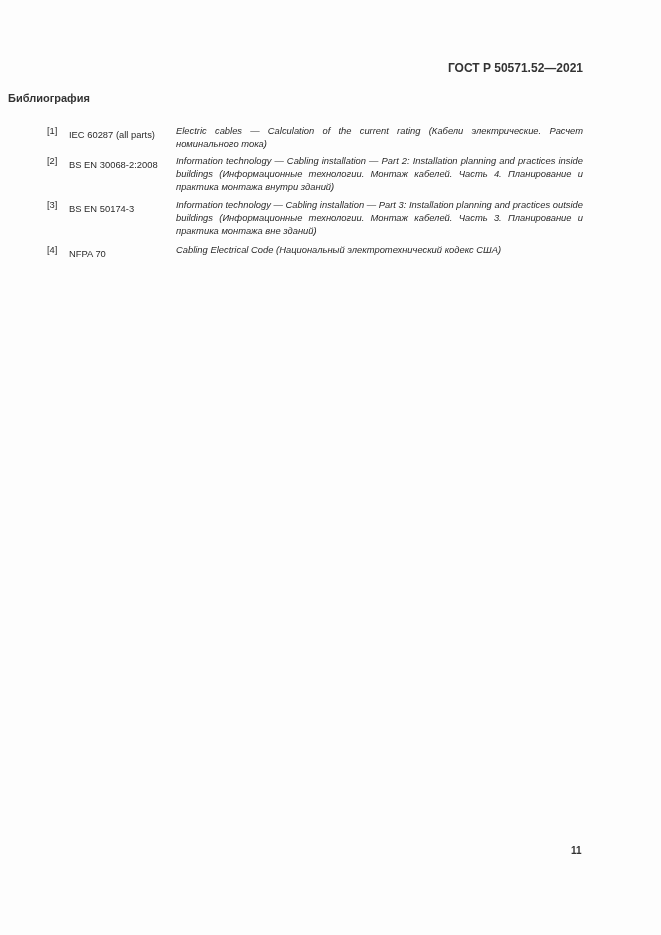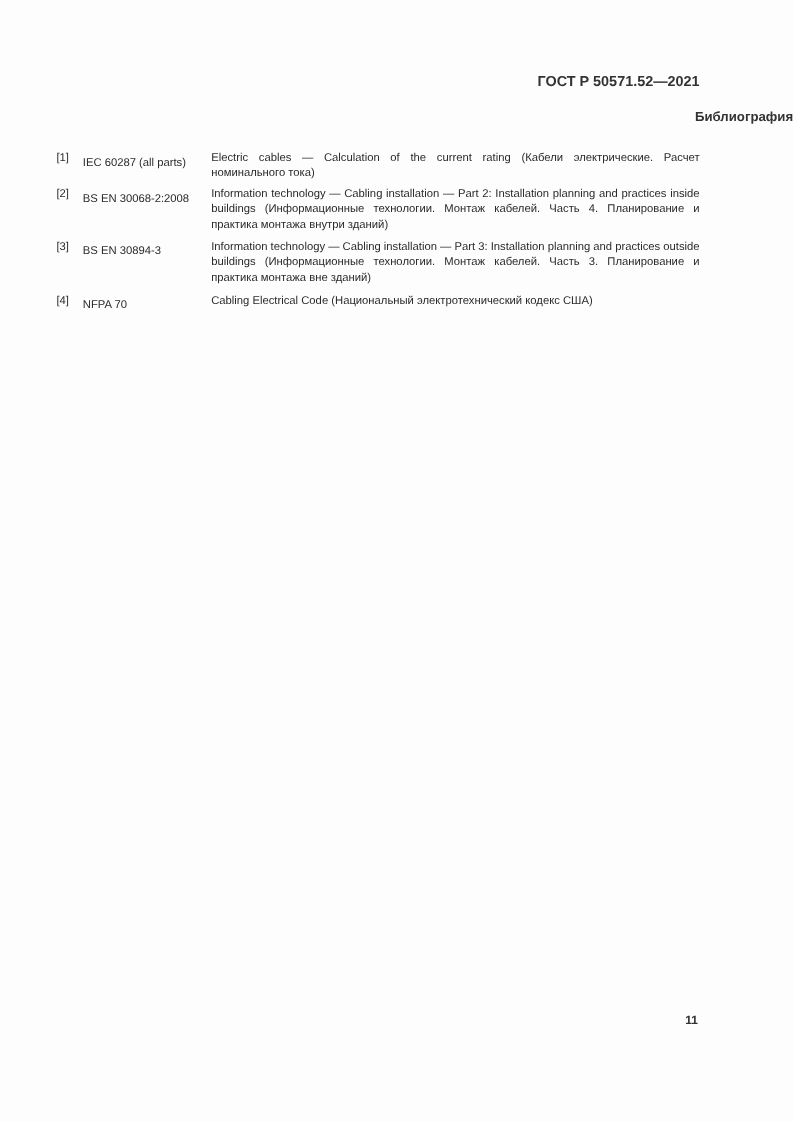--- a/index.html
+++ b/index.html
@@ -1,23 +1,23 @@
 <!DOCTYPE html>
 <html><head>
 <meta charset="utf-8">
 <style>
   html, body { margin:0; padding:0; }
   body { width:661px; height:935px; background:#f4f4f4; position:relative; font-family:"Liberation Sans", sans-serif; color:#2a2a2a; overflow:hidden; }
   .page { position:absolute; left:0; top:0; width:661px; height:935px; background:#fdfdfd; }
   .header { position:absolute; right:78px; top:61px; font-weight:bold; font-size:12px; color:#333; }
-  .title { position:absolute; left:0; width:661px; top:92px; text-align:right; font-weight:bold; font-size:11px; color:#333; padding-left:8px; box-sizing:border-box; }
+  .title { position:absolute; left:0; width:661px; top:92px; text-align:left; font-weight:bold; font-size:11px; color:#333; padding-left:8px; box-sizing:border-box; }
   .entry { position:absolute; left:47px; width:536px; font-size:9.4px; line-height:13px; }
   .num { position:absolute; left:0; top:0; }
   .code { position:absolute; left:22px; top:4px;text-align:center; }
-  .desc { position:absolute; left:129px; top:0; width:407px; text-align:justify; }
+  .desc { position:absolute; left:129px; top:0; width:407px; text-align:justify;font-style:italic; }
   .pagenum { position:absolute; left:571px; top:845px; font-size:10px; color:#333;font-weight:bold; }
 </style>
 </head>
 <body>
 
 <div class="page">
   <div class="header">ГОСТ Р 50571.52—2021</div>
   <div class="title">Библиография</div>
 
   <div class="entry" style="top:124px;">
@@ -27,21 +27,21 @@
   </div>
 
   <div class="entry" style="top:154px;">
     <span class="num">[2]</span>
     <span class="code">BS EN 30068-2:2008</span>
     <div class="desc">Information technology — Cabling installation — Part 2: Installation planning and practices inside buildings (Информационные технологии. Монтаж кабелей. Часть 4. Планирование и практика монтажа внутри зданий)</div>
   </div>
 
   <div class="entry" style="top:198px;">
     <span class="num">[3]</span>
-    <span class="code">BS EN 30894-3</span>
+    <span class="code">BS EN 50174-3</span>
     <div class="desc">Information technology — Cabling installation — Part 3: Installation planning and practices outside buildings (Информационные технологии. Монтаж кабелей. Часть 3. Планирование и практика монтажа вне зданий)</div>
   </div>
 
   <div class="entry" style="top:243px;">
     <span class="num">[4]</span>
     <span class="code">NFPA 70</span>
     <div class="desc">Cabling Electrical Code (Национальный электротехнический кодекс США)</div>
   </div>
 
   <div class="pagenum">11</div>

